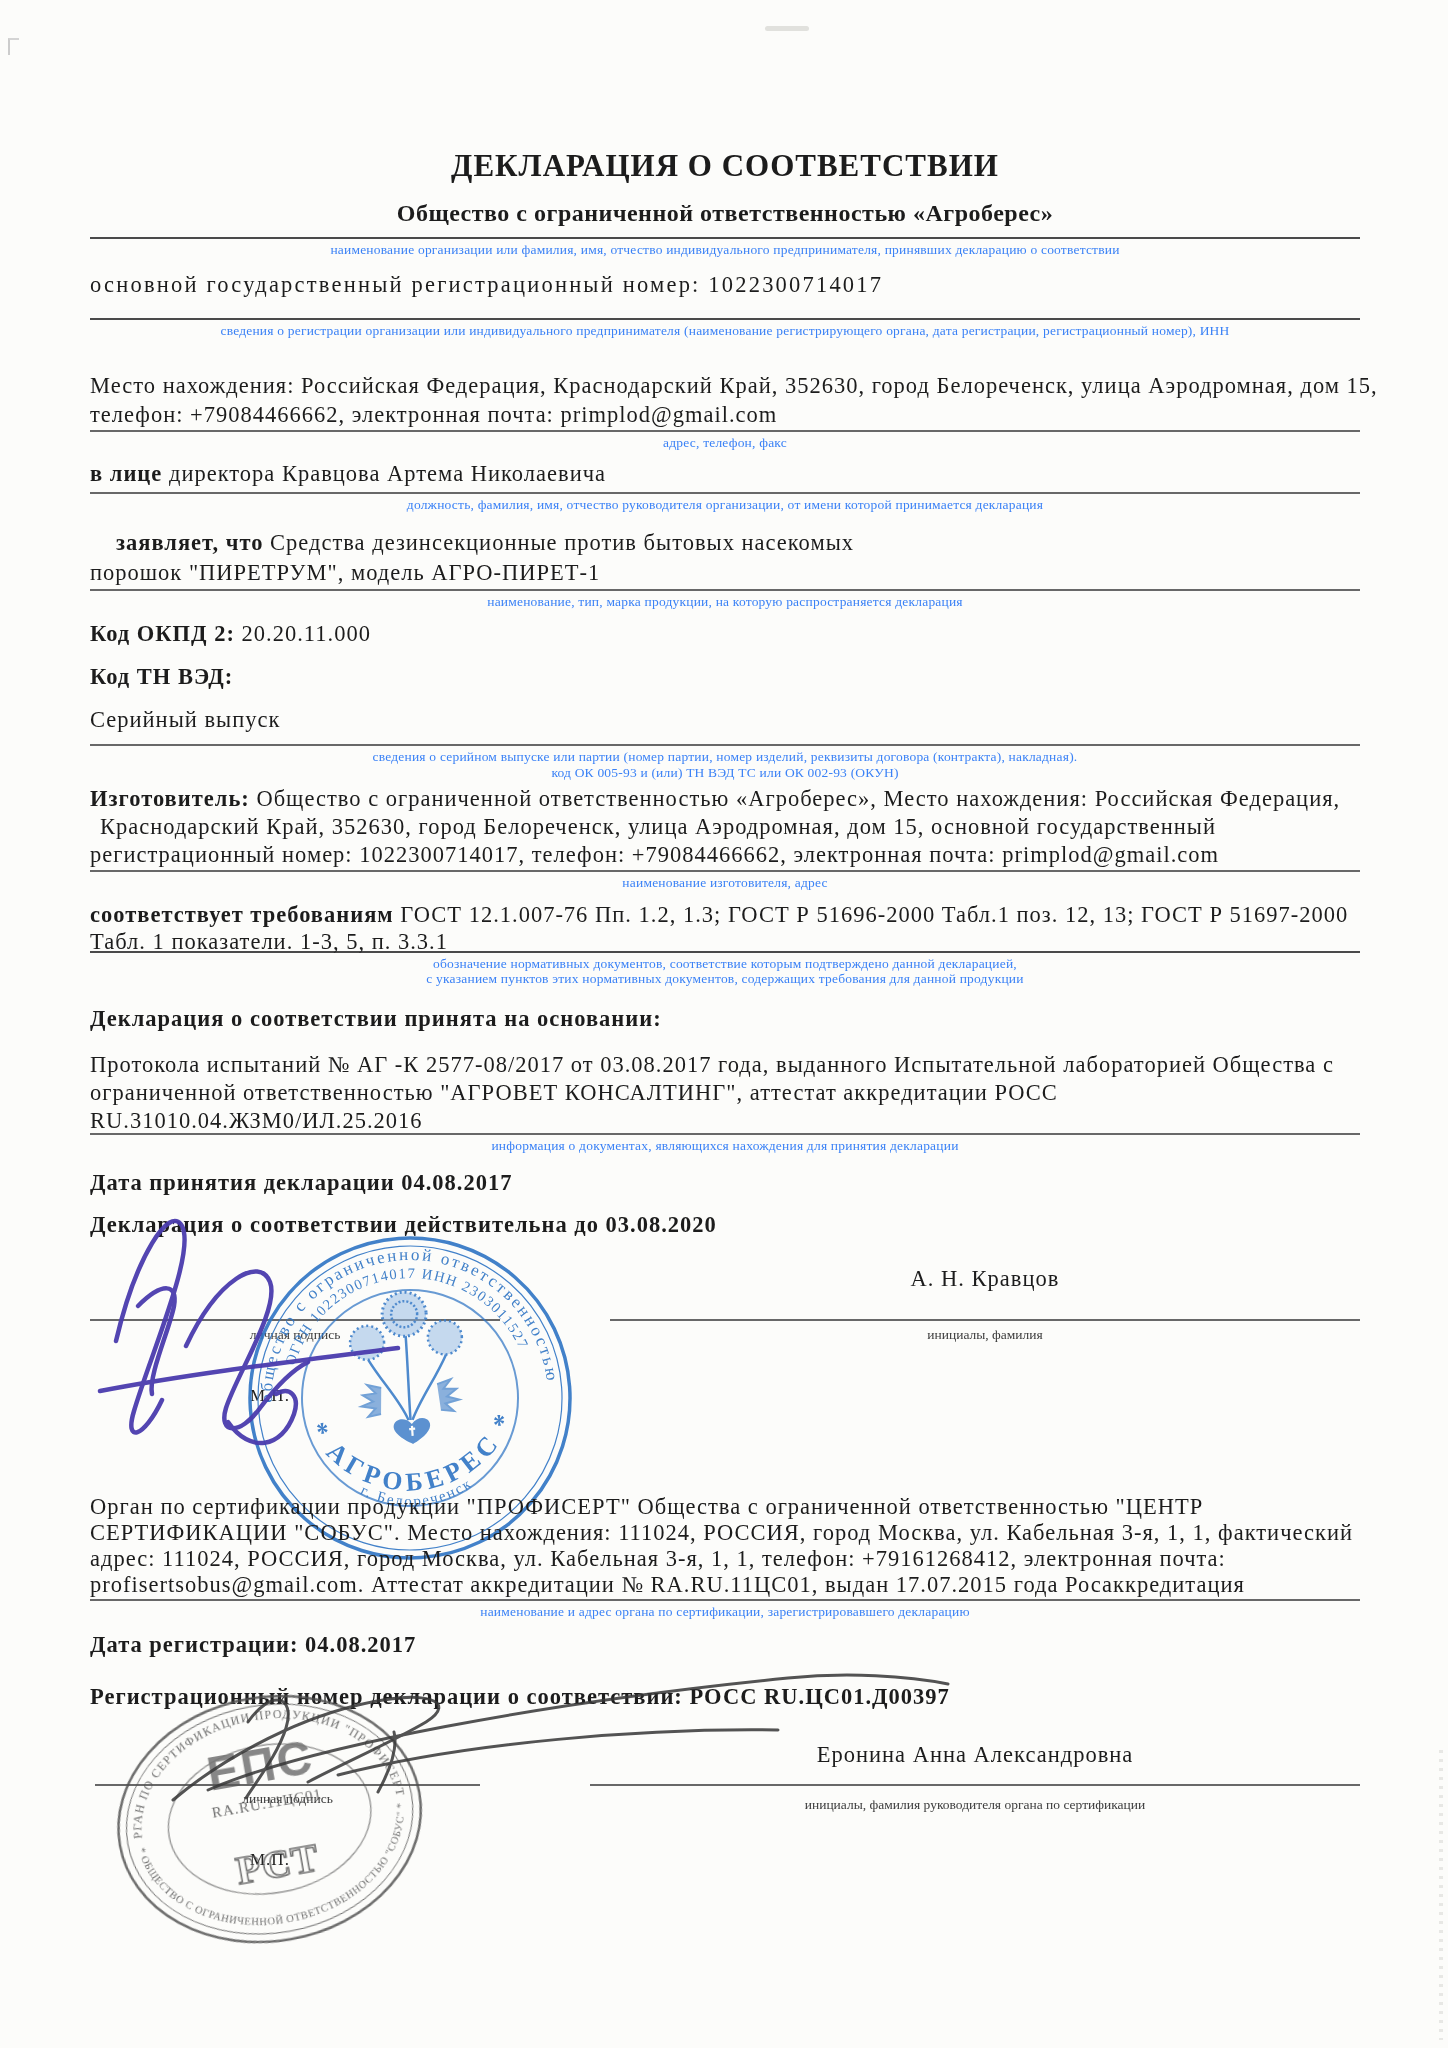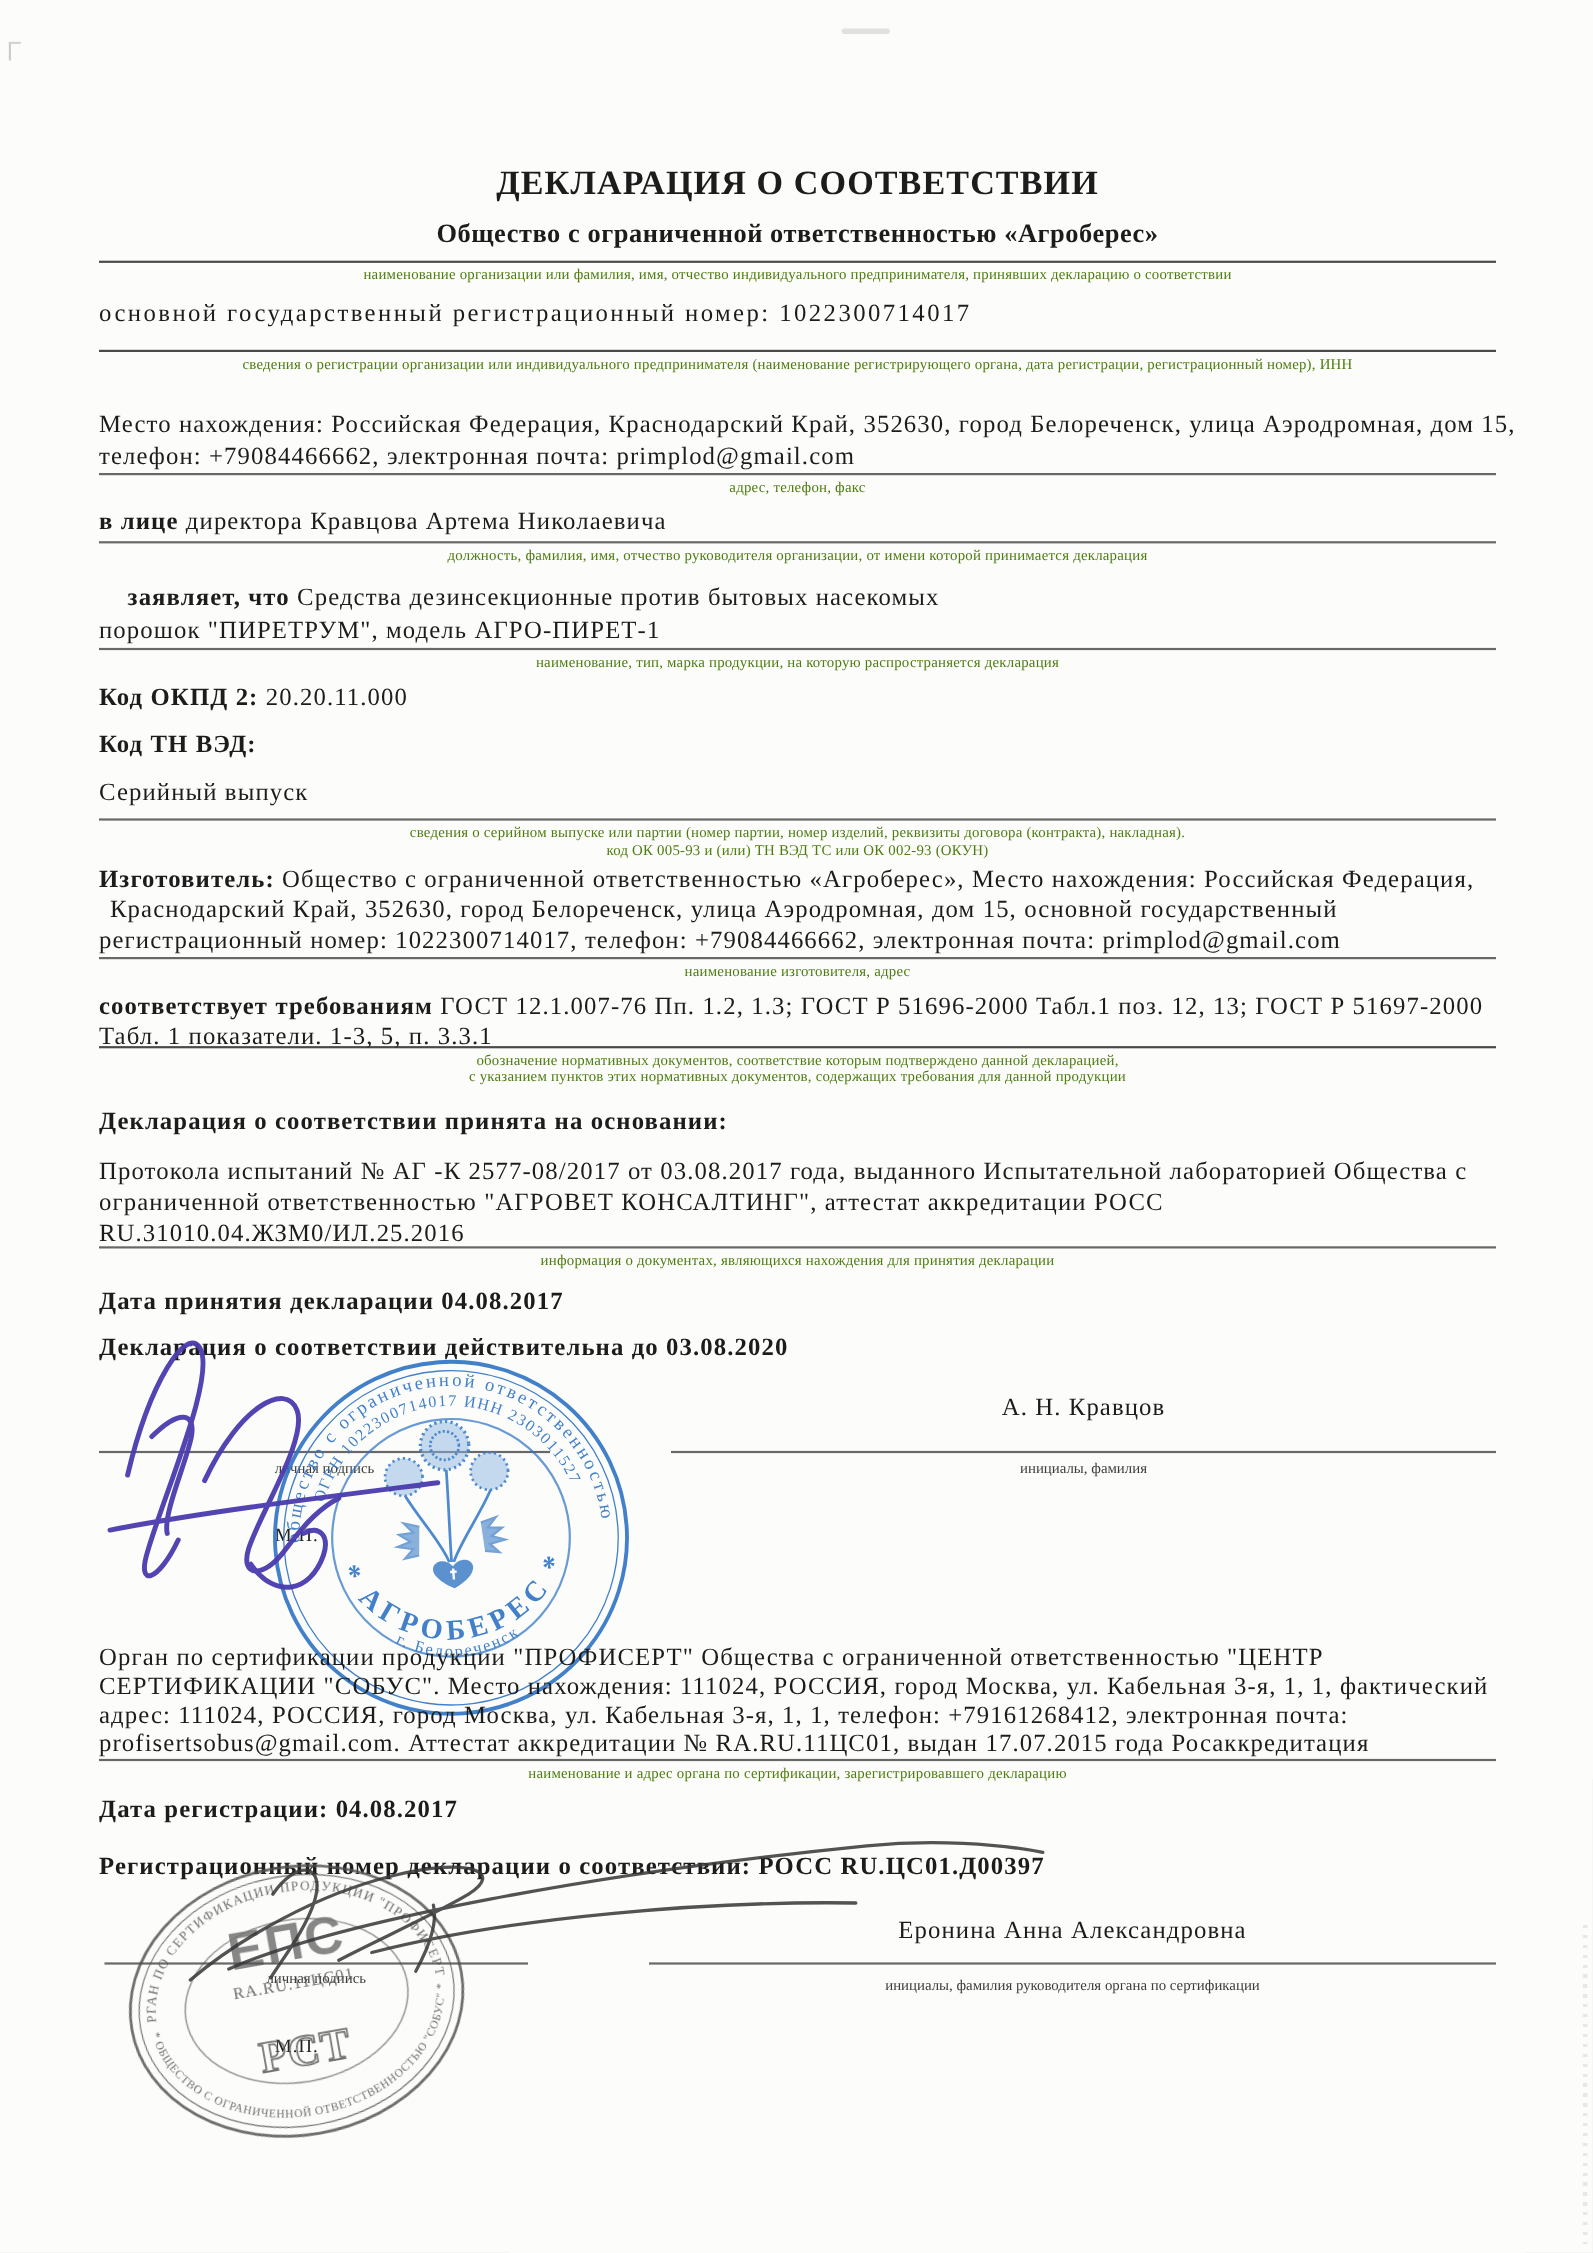--- a/index.html
+++ b/index.html
@@ -10,21 +10,21 @@
     color:#1c1c1c;
   }
   .abs{position:absolute;}
   .center{left:90px;width:1270px;text-align:center;}
   .body-line{font-size:22.5px;letter-spacing:1px;white-space:nowrap;line-height:26px;}
   .spread{letter-spacing:2.2px;}
   .doc-title{font-size:31px;font-weight:bold;letter-spacing:1px;}
   .doc-subtitle{font-size:24px;font-weight:bold;letter-spacing:.5px;}
   .rule{height:2px;background:#2a2a2a;opacity:.85;}
   .rule.thin{height:1.5px;opacity:.7;}
-  .caption{font-size:13.5px;color:#4d7c0f;letter-spacing:.2px;white-space:nowrap;text-align:center;}
+  .caption{font-size:13.5px;color:#3b82f6;letter-spacing:.2px;white-space:nowrap;text-align:center;}
   .heading{font-weight:bold;}
   b{font-weight:bold;}
   .sig-caption{font-size:13.5px;color:#3c3c3c;white-space:nowrap;}
   .name-line{font-size:22.5px;letter-spacing:1px;white-space:nowrap;}
   .mp{font-size:17px;letter-spacing:1px;color:#222;}
   .stamp-blue{opacity:.9;transform:rotate(-4deg);}
   .stamp-black{opacity:.82;transform:rotate(-10deg);filter:blur(.3px);}
   .sig{opacity:.95;}
   .artifact-tl{width:9px;height:15px;border-left:2px solid #b9b9b9;border-top:2px solid #c4c4c4;opacity:.7;}
   .artifact-tr{width:44px;height:5px;background:#d9d9d6;border-radius:3px;opacity:.8;}

